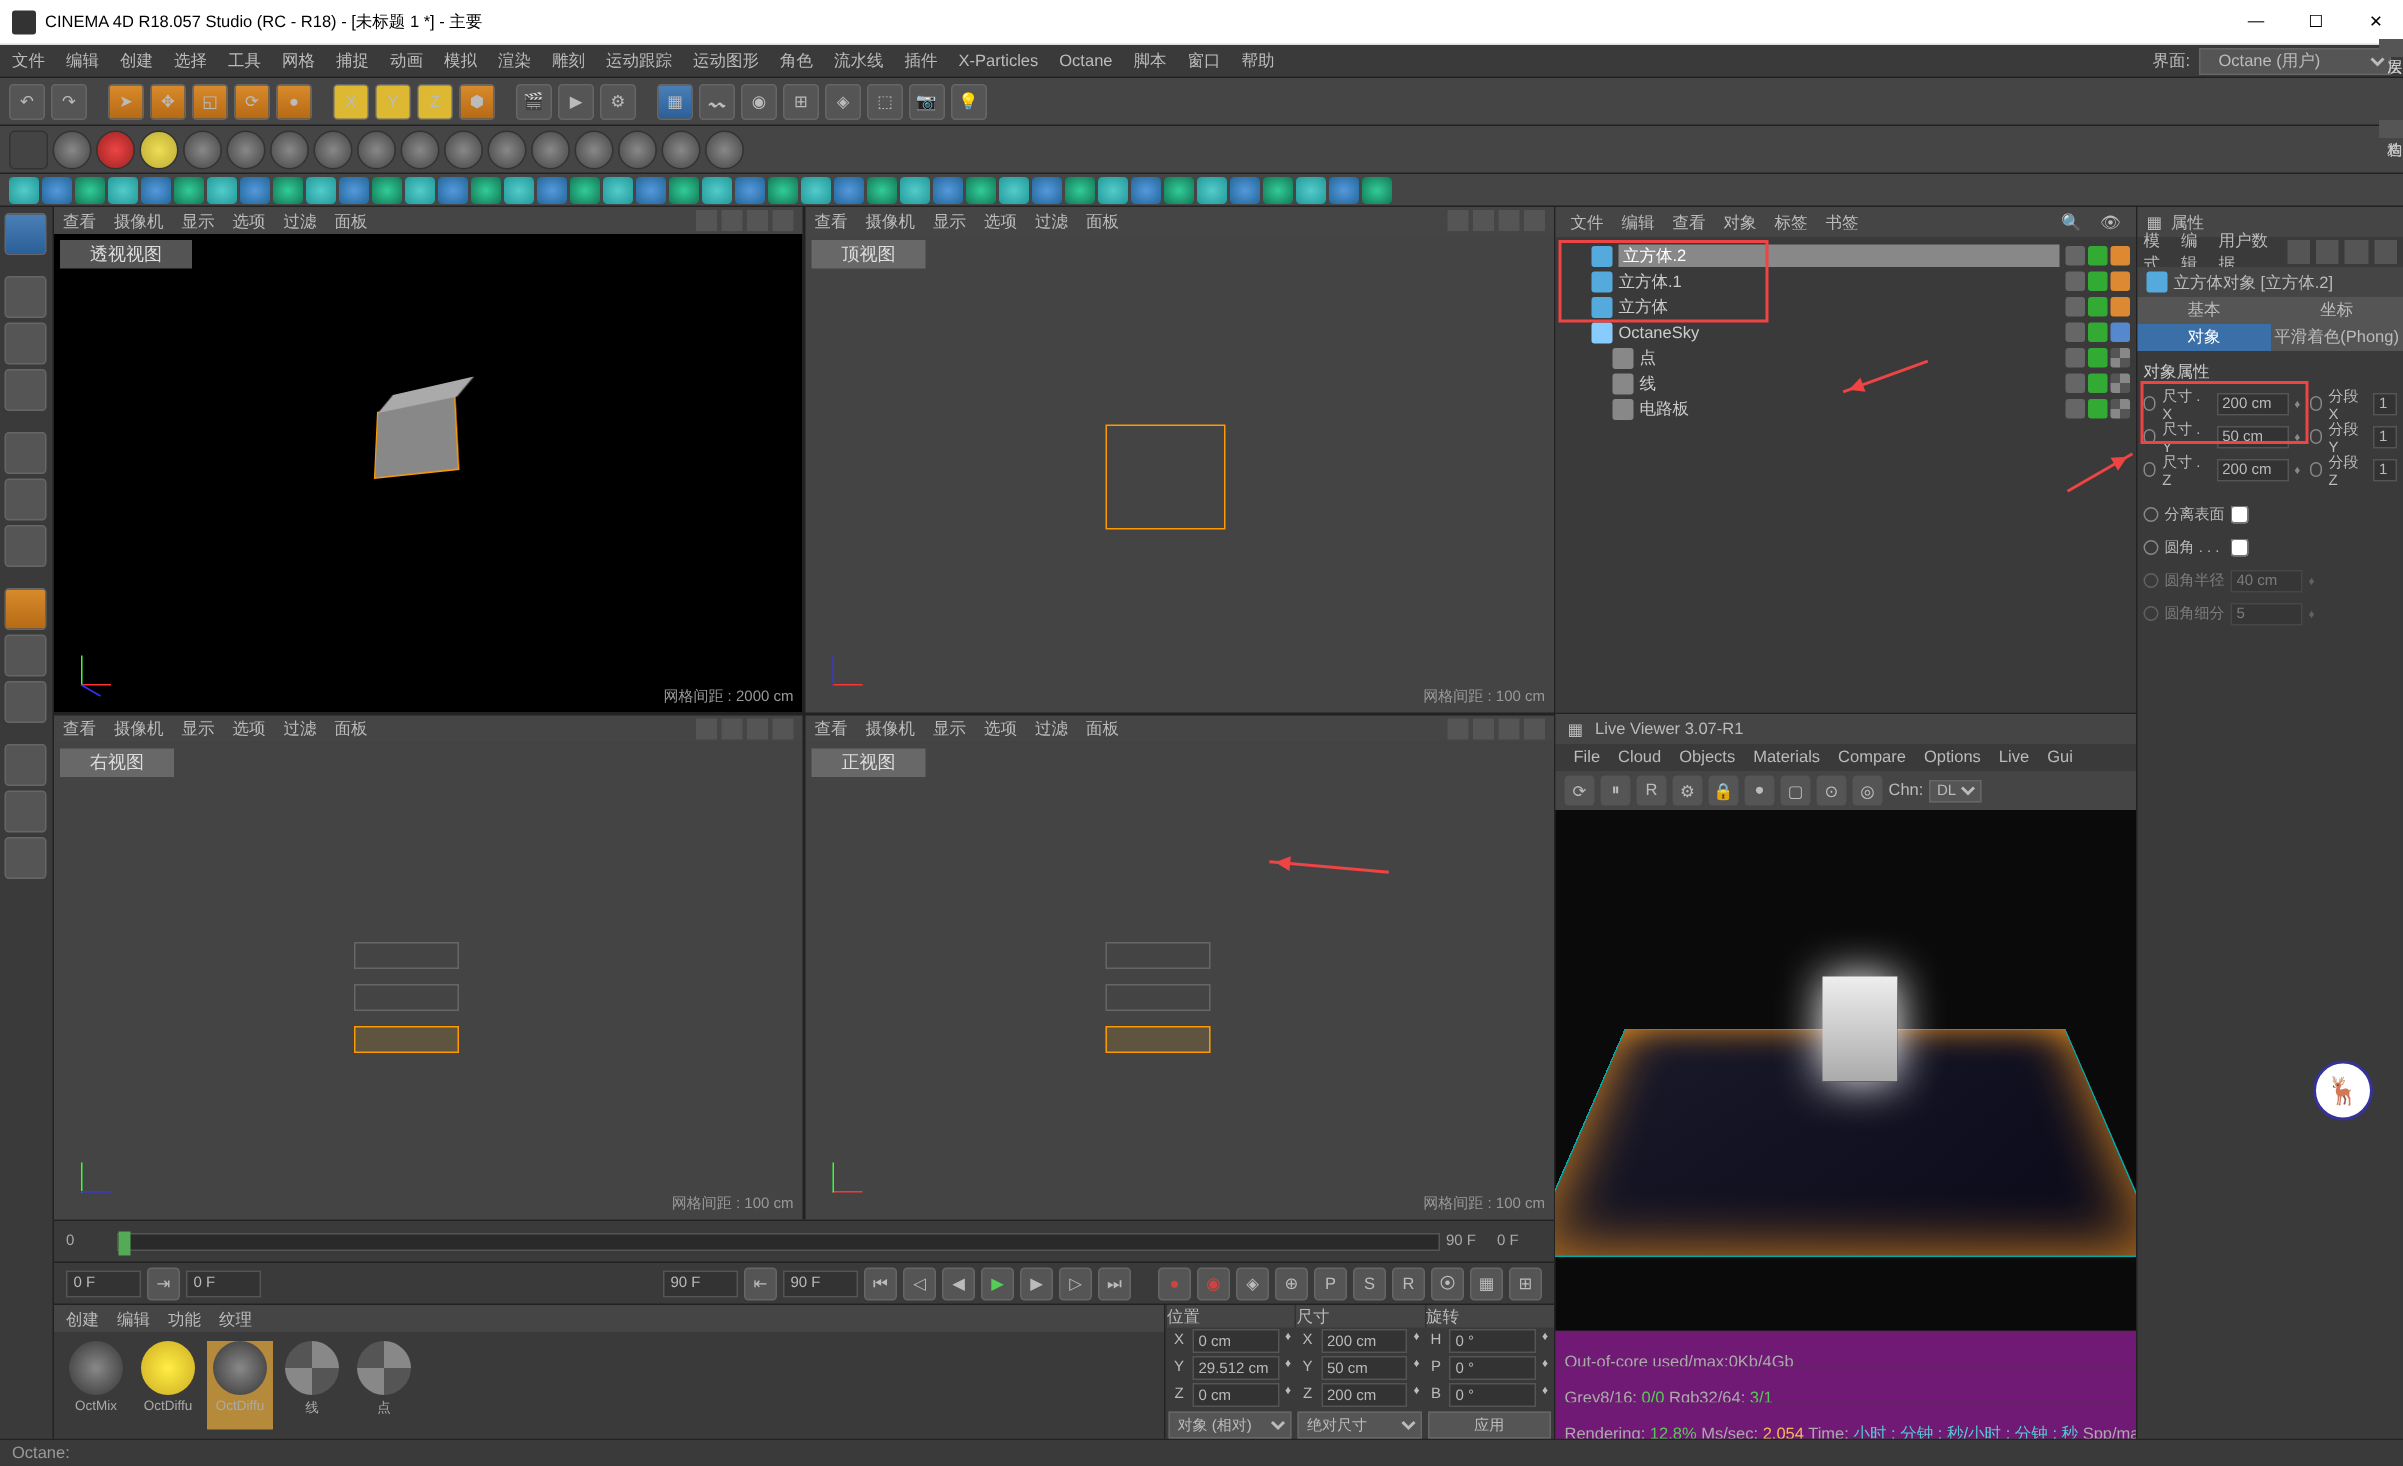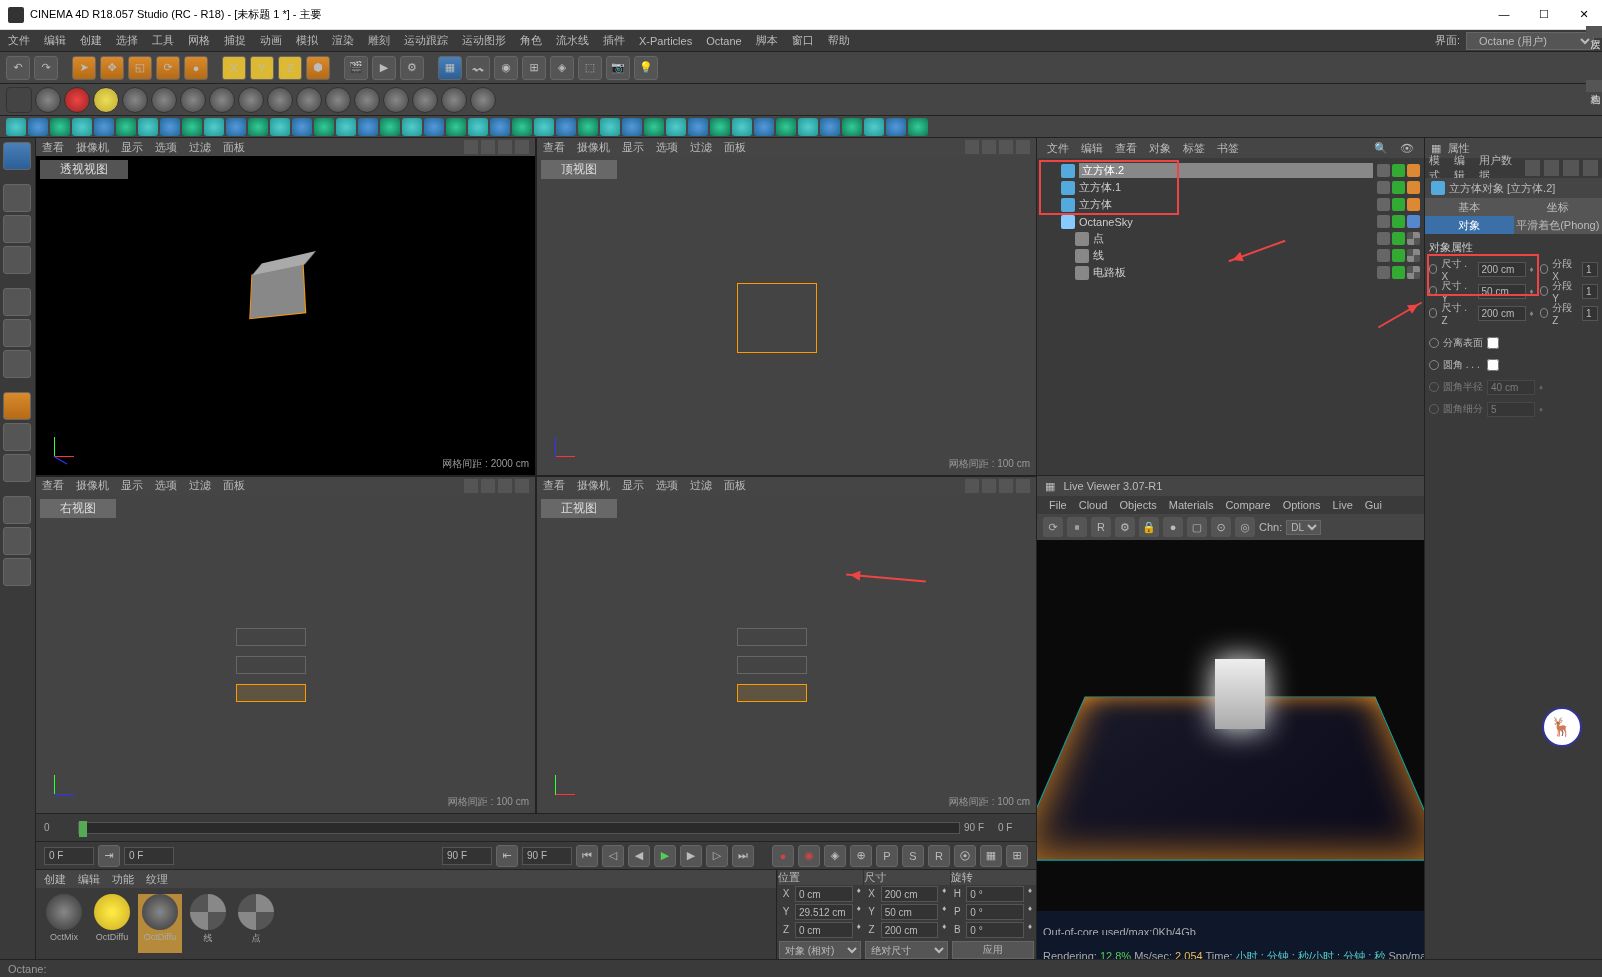--- a/index.html
+++ b/index.html
@@ -95,21 +95,21 @@
 .obj-row .tag.org{background:#d83}
 .obj-row .tag.chk{background:repeating-conic-gradient(#888 0 25%,#555 0 50%)}
 .obj-row .tag.blu{background:#58c}
 .redbox{position:absolute;border:2px solid #e44;pointer-events:none}
 .liveviewer{flex:1;display:flex;flex-direction:column;min-height:0}
 .lv-title{height:20px;background:#454545;display:flex;align-items:center;padding:0 8px;gap:8px}
 .lv-menu{height:18px;background:#3a3a3a;display:flex;align-items:center;gap:12px;padding:0 12px;font-size:11px}
 .lv-tb{height:26px;background:#454545;display:flex;align-items:center;gap:4px;padding:0 6px}
 .lv-btn{width:20px;height:20px;background:#555;border-radius:3px;cursor:pointer;display:flex;align-items:center;justify-content:center}
 .lv-canvas{flex:1;background:#111;position:relative;overflow:hidden}
-.lv-status{height:18px;background:#0f172a;font-size:9px;color:#aaa;padding:12px 6px;line-height:18px;overflow:hidden;white-space:nowrap}
+.lv-status{height:18px;background:#701a75;font-size:9px;color:#aaa;padding:12px 6px;line-height:18px;overflow:hidden;white-space:nowrap}
 .lv-status .grn{color:#5c5}
 .lv-status .cyn{color:#5cc}
 .lv-status .org{color:#eb5}
 .farright{width:178px;background:#3a3a3a;border-left:1px solid #222;display:flex;flex-direction:column}
 .attr-hdr{height:20px;background:#454545;display:flex;align-items:center;padding:0 6px;gap:6px}
 .attr-hdr .title{flex:1}
 .attr-nav{height:20px;background:#3a3a3a;display:flex;align-items:center;justify-content:flex-end;gap:4px;padding:0 4px}
 .attr-nav .nb{width:16px;height:16px;background:#555;cursor:pointer}
 .attr-crumb{height:20px;background:#454545;display:flex;align-items:center;padding:0 6px;gap:4px}
 .attr-crumb .oicon{width:14px;height:14px;background:#5ad;border-radius:2px}
@@ -652,20 +652,21 @@
         <select><option>DL</option></select>
       </div>
       <div class="lv-canvas">
         <div style="position:absolute;top:4px;left:6px;font-size:9px;color:#d83">Check:0ms /1ms, MeshGen:0ms, update[o]:0ms, Mesh:1 Nodes:30 Movable:0 :0</div>
         <div class="render-scene">
           <div class="render-floor"></div>
           <div class="render-cube"></div>
         </div>
       </div>
       <div class="lv-status"><span>Out-of-core used/max:0Kb/4Gb</span></div>
+      <div class="lv-status"><span>Grey8/16: </span><span class="grn">0/0</span><span>   Rgb32/64: </span><span class="grn">3/1</span></div>
       <div class="lv-status"><span>Rendering: </span><span class="grn">12.8%</span><span>  Ms/sec: </span><span class="org">2.054</span><span>  Time: </span><span class="cyn">小时 : 分钟 : 秒/小时 : 分钟 : 秒</span><span>  Spp/maxspp: </span></div>
     </div>
   </div>
 
   <div class="farright">
     <div class="attr-hdr">
       <span>▦</span>
       <span class="title">属性</span>
     </div>
     <div class="attr-nav">

